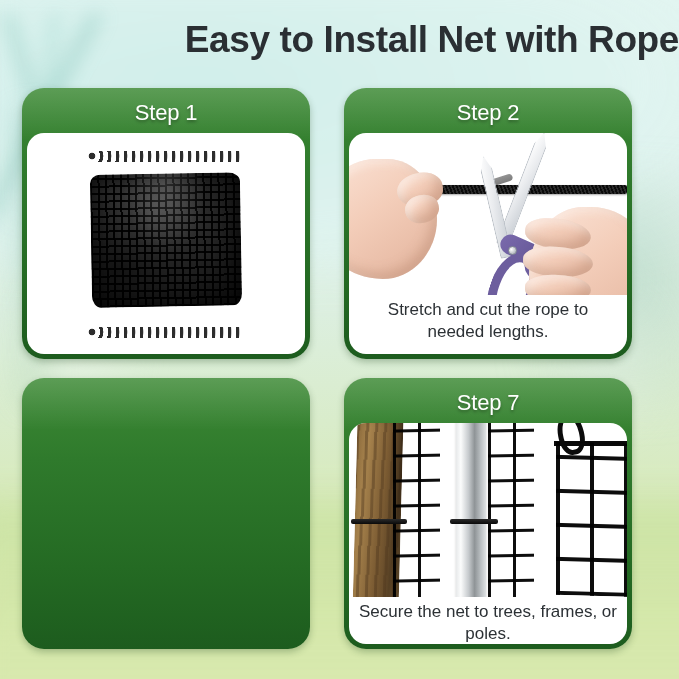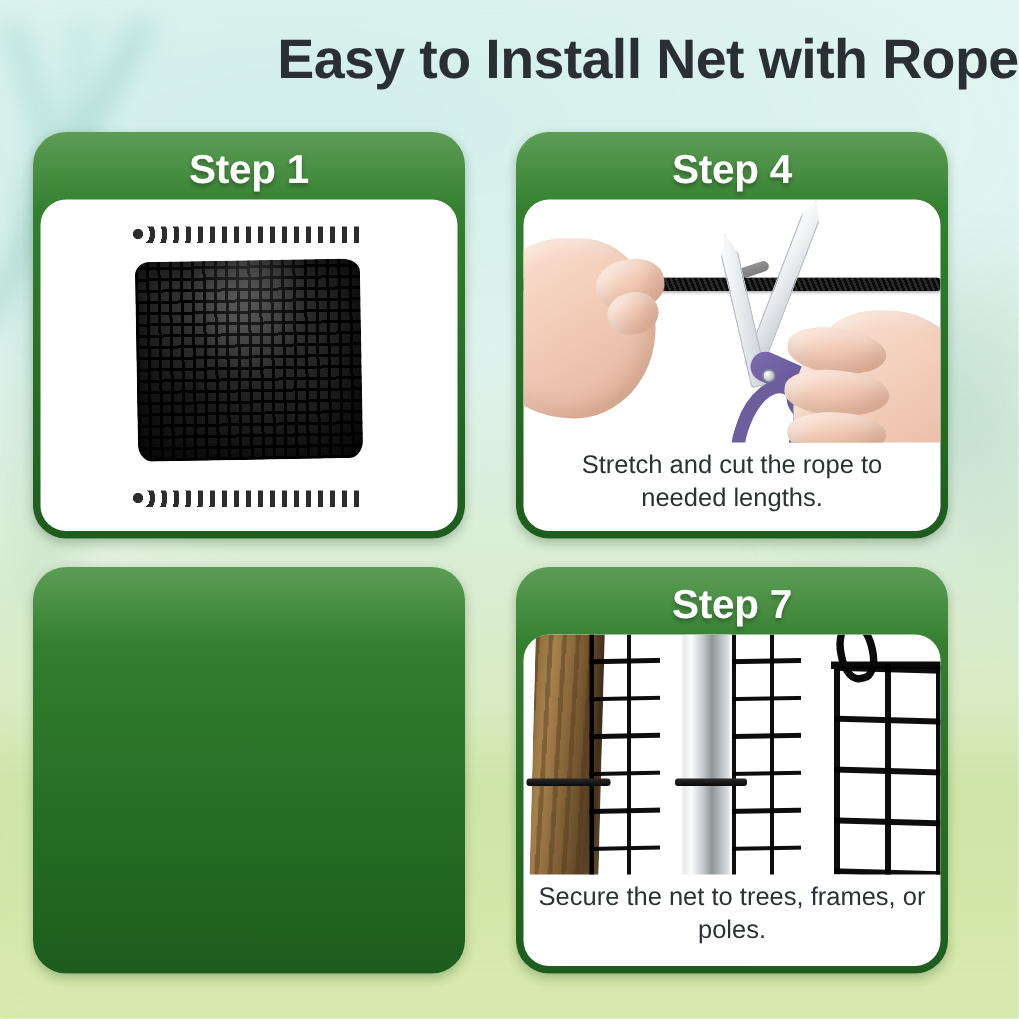--- a/index.html
+++ b/index.html
@@ -118,22 +118,22 @@
     pointer-events: none;
   }
 
   .card-header {
     position: relative;
     height: 40px;
     display: flex;
     align-items: center;
     justify-content: center;
     color: #ffffff;
-    font-size: 27px;
-    font-weight: 700;
+    font-size: 22px;
+    font-weight: 400;
     letter-spacing: -0.2px;
     text-shadow: 0 2px 3px rgba(0,0,0,.30);
     z-index: 2;
     text-align: right;
   }
 
   .card-body {
     position: relative;
     flex: 1;
     background: #ffffff;
@@ -149,21 +149,21 @@
     overflow: hidden;
   }
 
   .caption {
     padding: 4px 10px 12px;
     text-align: center;
     font-size: 17px;
     line-height: 1.26;
     color: #2c3135;
   }
-  .caption.tight { padding-bottom: 14px; }
+  .caption.tight { padding-bottom: 0; }
 
   
   .net-block {
     position: absolute;
     left: 50%; top: 50%;
     transform: translate(-50%,-53%) rotate(-1deg);
     width: 150px; height: 133px;
     border-radius: 10px 12px 9px 9px / 9px 9px 12px 12px;
     background:
       repeating-linear-gradient(0deg,
@@ -501,21 +501,21 @@
     <div class="card-body">
       <div class="art">
         <div class="net-block"></div>
         <div class="net-fringe top"></div>
         <div class="net-fringe bot"></div>
       </div>
     </div>
   </div>
 
   <div class="card">
-    <div class="card-header">Step 4</div>
+    <div class="card-header">Step 2</div>
     <div class="card-body">
       <div class="art">
         <div class="rope"></div>
         <div class="rope-cut"></div>
 
         <div class="hand hand-l-palm"></div>
         <div class="hand hand-l-thumb"></div>
         <div class="hand hand-l-finger"></div>
 
         <div class="blade blade-1"></div>

